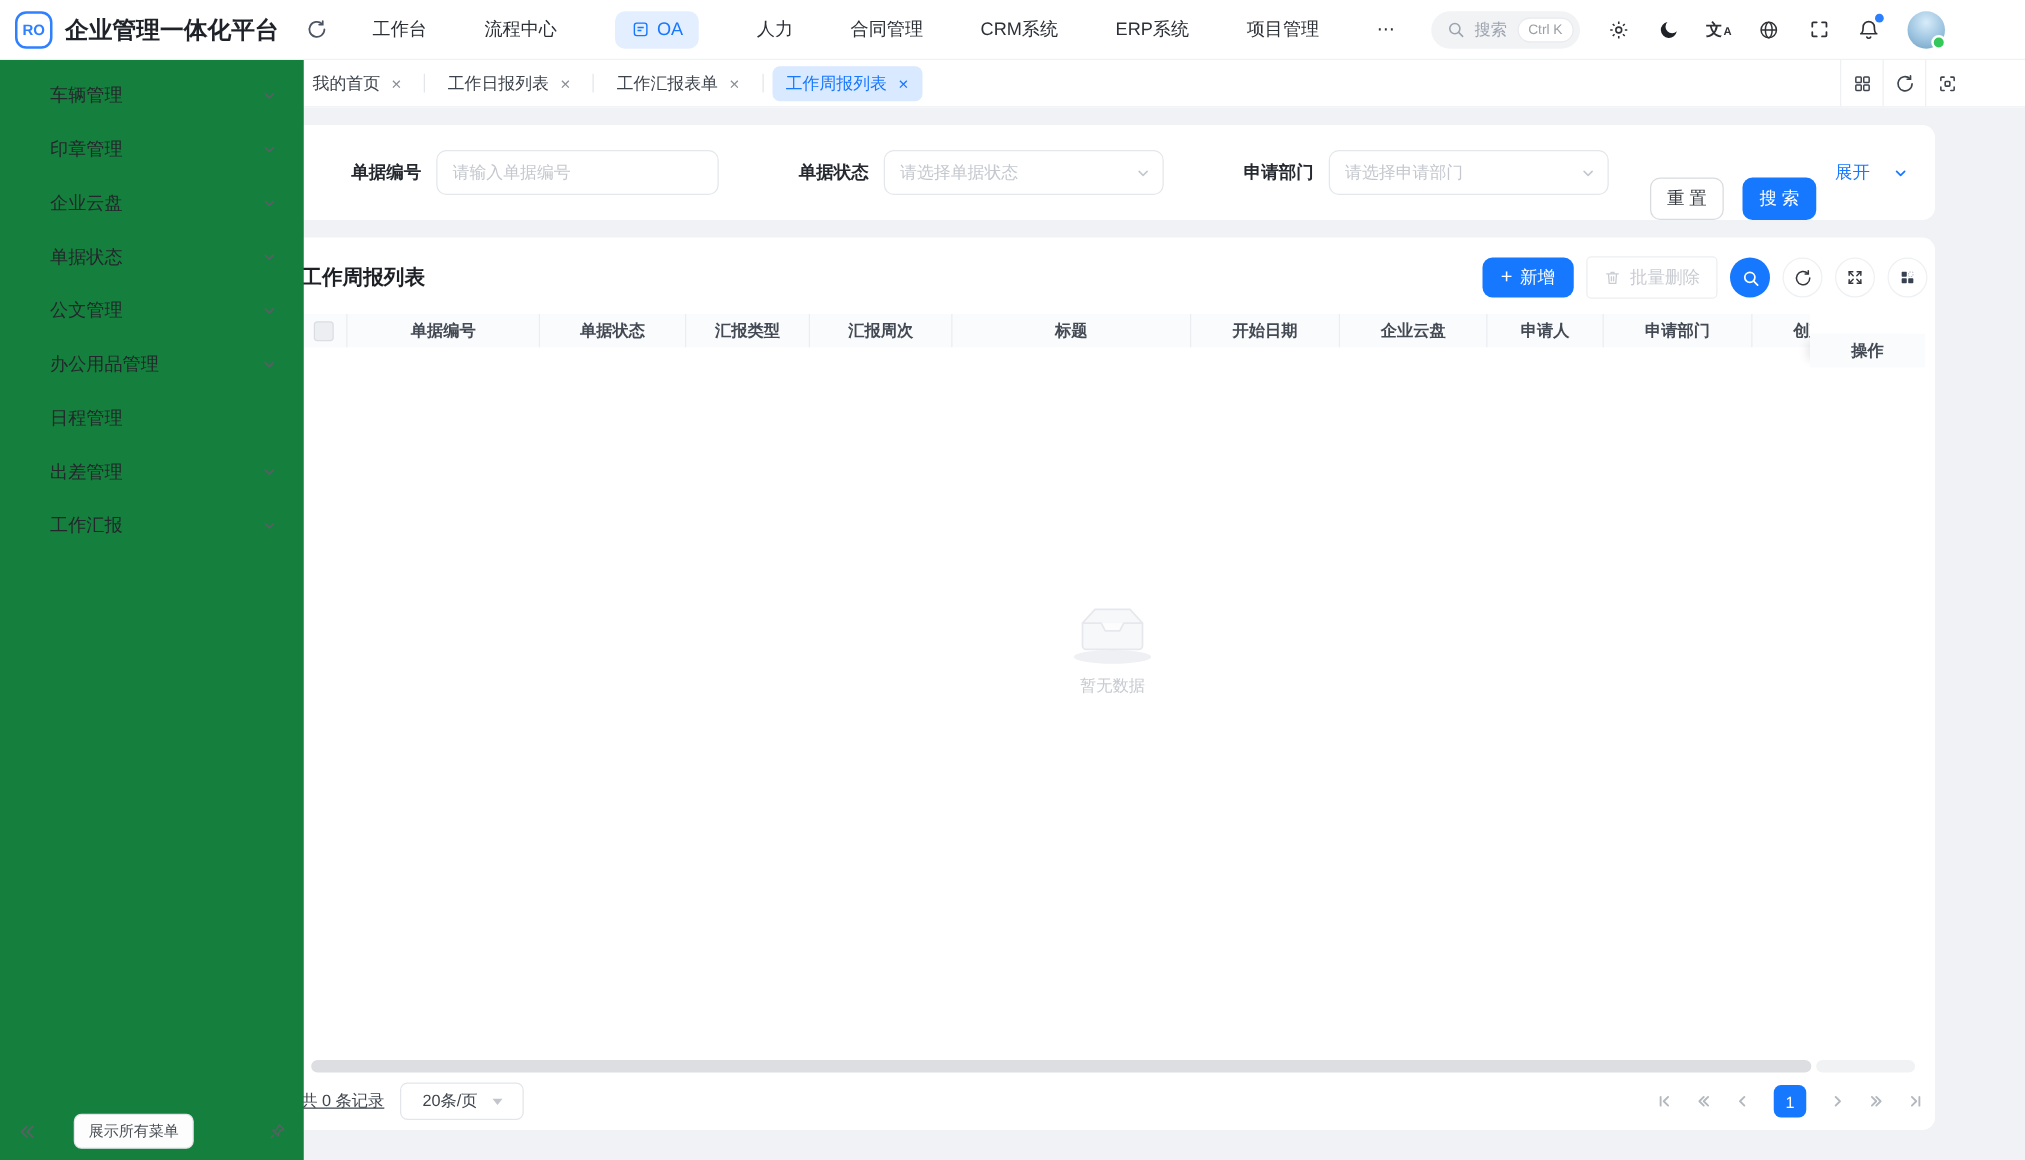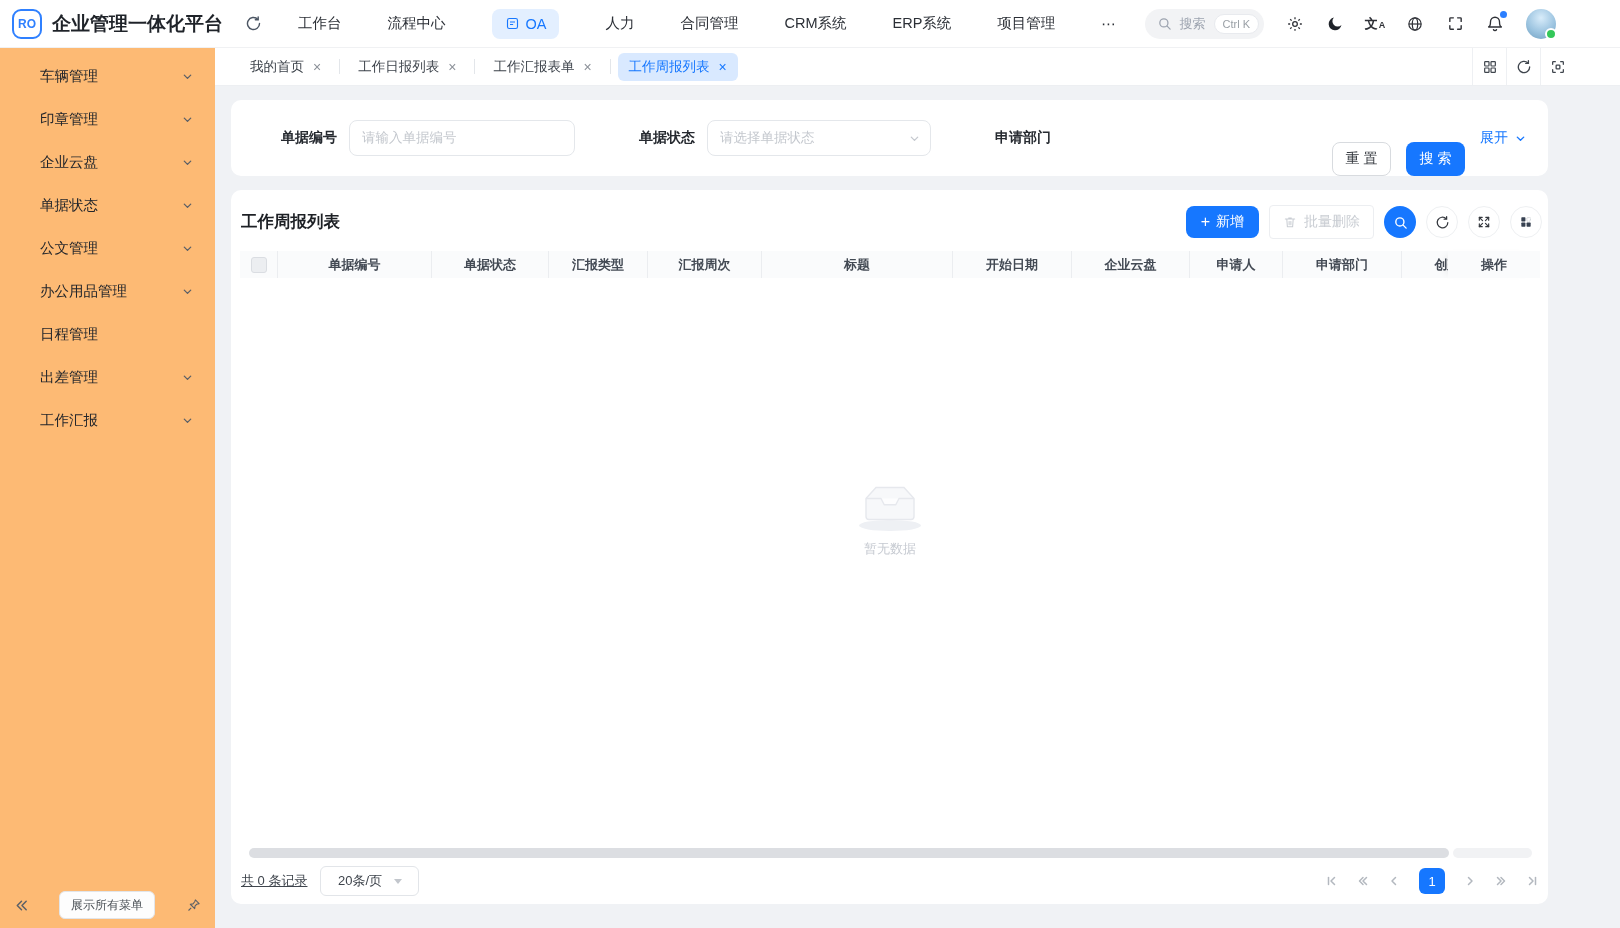--- a/index.html
+++ b/index.html
@@ -26,21 +26,21 @@
   .hicon{width:26px;height:26px;display:flex;align-items:center;justify-content:center;position:relative;cursor:pointer;}
   .badge-dot{position:absolute;top:0;right:1px;width:7px;height:7px;border-radius:50%;background:#2b7fff;}
   .avatar{width:30px;height:30px;border-radius:50%;margin-left:4px;cursor:pointer;position:relative;
           background:radial-gradient(circle at 50% 30%,#d8ecfa 0%,#9cc4e0 55%,#6f9fc0 100%);}
   .avatar::after{content:"";position:absolute;right:-1px;bottom:-1px;width:8px;height:8px;border-radius:50%;
                  background:#34c759;border:2px solid #fff;}
   .txticon{font-size:13px;font-weight:600;display:flex;align-items:flex-end;line-height:1;}
   .txticon small{font-size:9px;font-weight:700;margin-left:1px;}
 
   
-  .sidebar{position:absolute;top:48px;left:0;bottom:0;width:215px;background:#fdba74;z-index:5;}
+  .sidebar{position:absolute;top:48px;left:0;bottom:0;width:243px;background:#15803d;z-index:5;}
   .side-menu{padding-top:7px;}
   .side-item{height:43px;display:flex;align-items:center;padding:0 22px 0 40px;font-size:14.5px;color:#23262b;cursor:pointer;}
   .side-item .lbl{flex:1;}
   .side-chev{color:#595e66;display:flex;}
   .side-footer{position:absolute;bottom:0;left:0;right:0;height:46px;display:flex;align-items:center;
                padding:0 14px;box-sizing:border-box;color:#5b6067;}
   .collapse-icon{display:flex;cursor:pointer;}
   .show-all-btn{margin-left:30px;height:26px;padding:0 11px;border:1px solid #e2e5e9;border-radius:6px;
                 background:#fdfdfd;font-size:12px;color:#4a5056;display:flex;align-items:center;cursor:pointer;white-space:nowrap;}
   .pin-btn{margin-left:auto;display:flex;cursor:pointer;color:#5b6067;}
@@ -74,21 +74,21 @@
   .fctl input::placeholder{color:#c4c8ce;}
   .fselect{width:200px;height:34px;border:1px solid #e4e7eb;border-radius:8px;display:flex;align-items:center;
            padding:0 10px 0 12px;font-size:13.5px;color:#c4c8ce;cursor:pointer;}
   .fselect .ph{flex:1;}
   .fselect .chev{color:#c4c8ce;display:flex;}
   .filter-actions{margin-left:auto;display:flex;align-items:center;gap:15px;}
   .btn{height:34px;border-radius:8px;font-size:14px;display:flex;align-items:center;justify-content:center;
        cursor:pointer;box-sizing:border-box;white-space:nowrap;margin-top:42px;}
   .btn-reset{width:59px;border:1px solid #d8dbdf;background:#fff;color:#35393f;}
   .btn-primary{width:59px;background:#1677ff;color:#fff;}
-  .expand-link{color:#1677ff;font-size:14px;display:flex;align-items:center;gap:7px;cursor:pointer;white-space:nowrap;}
+  .expand-link{color:#1677ff;font-size:14px;display:flex;align-items:center;gap:19px;cursor:pointer;white-space:nowrap;}
 
   .table-card{background:#fff;border-radius:10px;flex:1;display:flex;flex-direction:column;min-height:0;}
   .card-head{display:flex;align-items:center;padding:15px 6px 0 10px;}
   .card-title{font-size:16.5px;font-weight:700;color:#1d2025;}
   .toolbar{margin-left:auto;display:flex;align-items:center;gap:10px;}
   .btn-add{height:32px;padding:0 15px;background:#1677ff;color:#fff;border-radius:8px;font-size:14px;
            display:flex;align-items:center;gap:6px;cursor:pointer;}
   .btn-add .plus{font-size:16px;line-height:1;font-weight:400;}
   .btn-batch{height:32px;padding:0 13px;border:1px solid #eceef1;border-radius:4px;background:#fff;
              color:#c9cdd3;font-size:14px;display:flex;align-items:center;gap:7px;cursor:not-allowed;}
@@ -97,21 +97,21 @@
   .circle-ghost{background:#fff;border:1px solid #eef0f2;color:#34383e;}
 
   .table-wrap{margin:12px 8px 0 9px;flex:1;display:flex;flex-direction:column;min-height:0;}
   .thead{position:relative;flex:0 0 27px;height:27px;}
   .thead-clip{position:absolute;left:0;top:0;right:92px;height:27px;overflow:hidden;}
   .thead-row{display:flex;height:27px;width:1280px;background:#fafbfc;}
   .th{display:flex;align-items:center;justify-content:center;font-size:13px;font-weight:600;color:#434a54;
       border-right:1px solid #ebedf0;box-sizing:border-box;white-space:nowrap;overflow:hidden;flex-shrink:0;}
   .th-check{width:38px;display:flex;align-items:center;justify-content:center;border-right:1px solid #ebedf0;box-sizing:border-box;flex-shrink:0;background:#fafbfc;}
   .checkbox{width:14px;height:14px;border-radius:3px;background:#eceef1;border:1px solid #dadde2;cursor:pointer;}
-  .th-op{position:absolute;right:0;top:0;width:92px;height:27px;background:#fafbfc;display:flex;align-items:center;
+  .th-op{position:absolute;right:0;top:16px;width:92px;height:27px;background:#fafbfc;display:flex;align-items:center;
          justify-content:center;font-size:13px;font-weight:600;color:#434a54;
          box-shadow:-8px 0 8px -6px rgba(0,0,0,0.10);}
   .tbody{flex:1;position:relative;}
   .empty{position:absolute;left:50%;top:42%;transform:translate(-50%,-50%);
          display:flex;flex-direction:column;align-items:center;gap:7px;}
   .empty-text{font-size:13px;color:#c6cad1;}
   .hscroll{height:10px;margin:0 8px 0 9px;display:flex;gap:4px;}
   .hthumb{width:1200px;background:#dcdee2;border-radius:5px;cursor:pointer;}
   .htrack{flex:1;background:#f1f2f4;border-radius:5px;}
 
@@ -371,20 +371,30 @@
               <span class="chev">
                 <svg viewBox="0 0 12 12" width="11" height="11" fill="none" stroke="currentColor" stroke-width="1.4" stroke-linecap="round" stroke-linejoin="round">
                   <polyline points="2.5,4.5 6,8 9.5,4.5"></polyline>
                 </svg>
               </span>
             </div>
           </span>
         </div>
         <div class="fgroup">
           <span class="flabel">申请部门</span>
+          <span class="fctl">
+            <div class="fselect">
+              <span class="ph">请选择申请部门</span>
+              <span class="chev">
+                <svg viewBox="0 0 12 12" width="11" height="11" fill="none" stroke="currentColor" stroke-width="1.4" stroke-linecap="round" stroke-linejoin="round">
+                  <polyline points="2.5,4.5 6,8 9.5,4.5"></polyline>
+                </svg>
+              </span>
+            </div>
+          </span>
         </div>
       </div>
     <div class="filter-actions">
       <button class="btn btn-reset" style="border-style:solid;font-family:inherit;">重 置</button>
       <button class="btn btn-primary" style="border:none;font-family:inherit;">搜 索</button>
       <span class="expand-link">
         <span>展开</span>
         <svg viewBox="0 0 12 12" width="11" height="11" fill="none" stroke="#1677ff" stroke-width="1.5" stroke-linecap="round" stroke-linejoin="round">
             <polyline points="2.5,4.5 6,8 9.5,4.5"></polyline>
           </svg>

